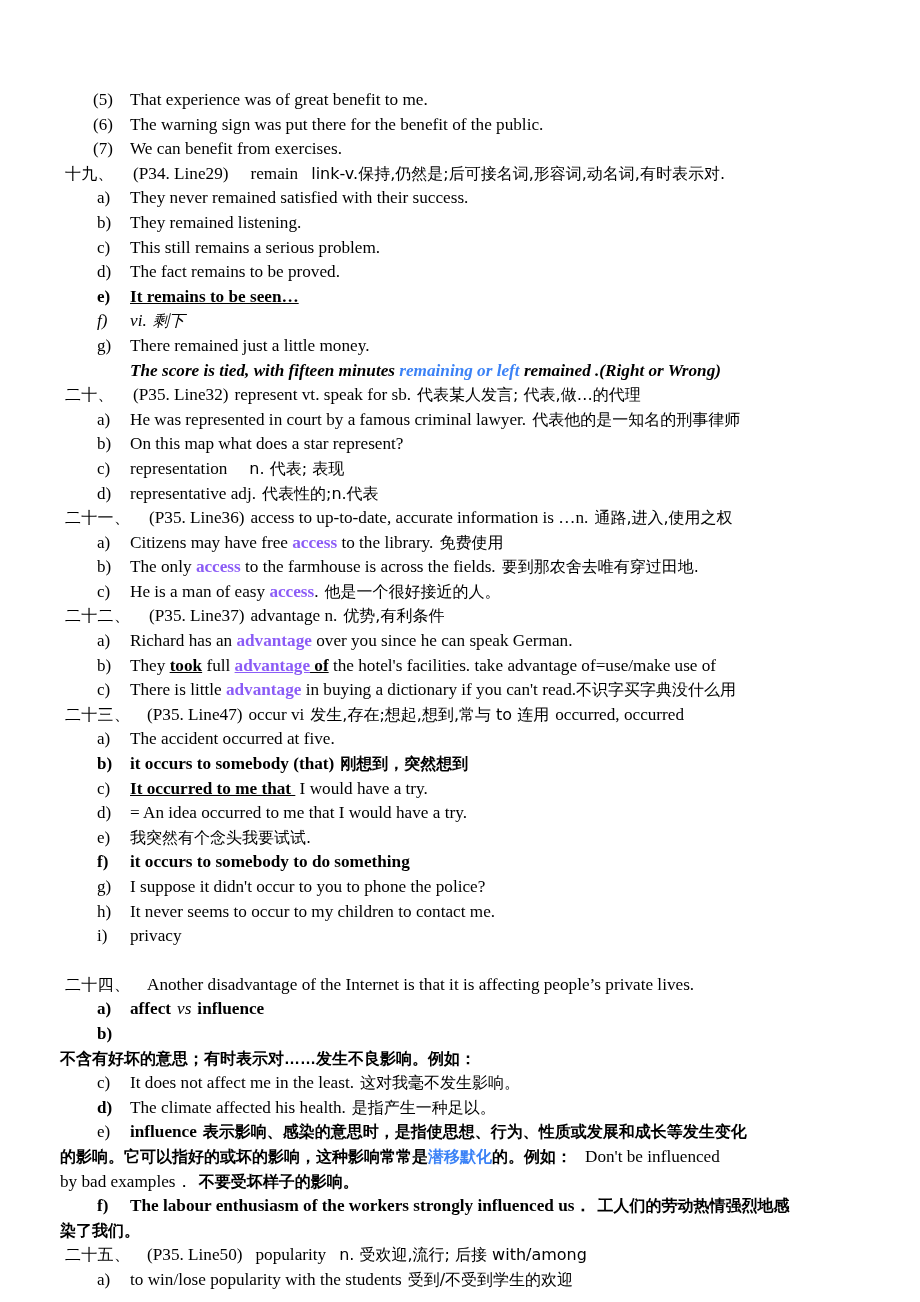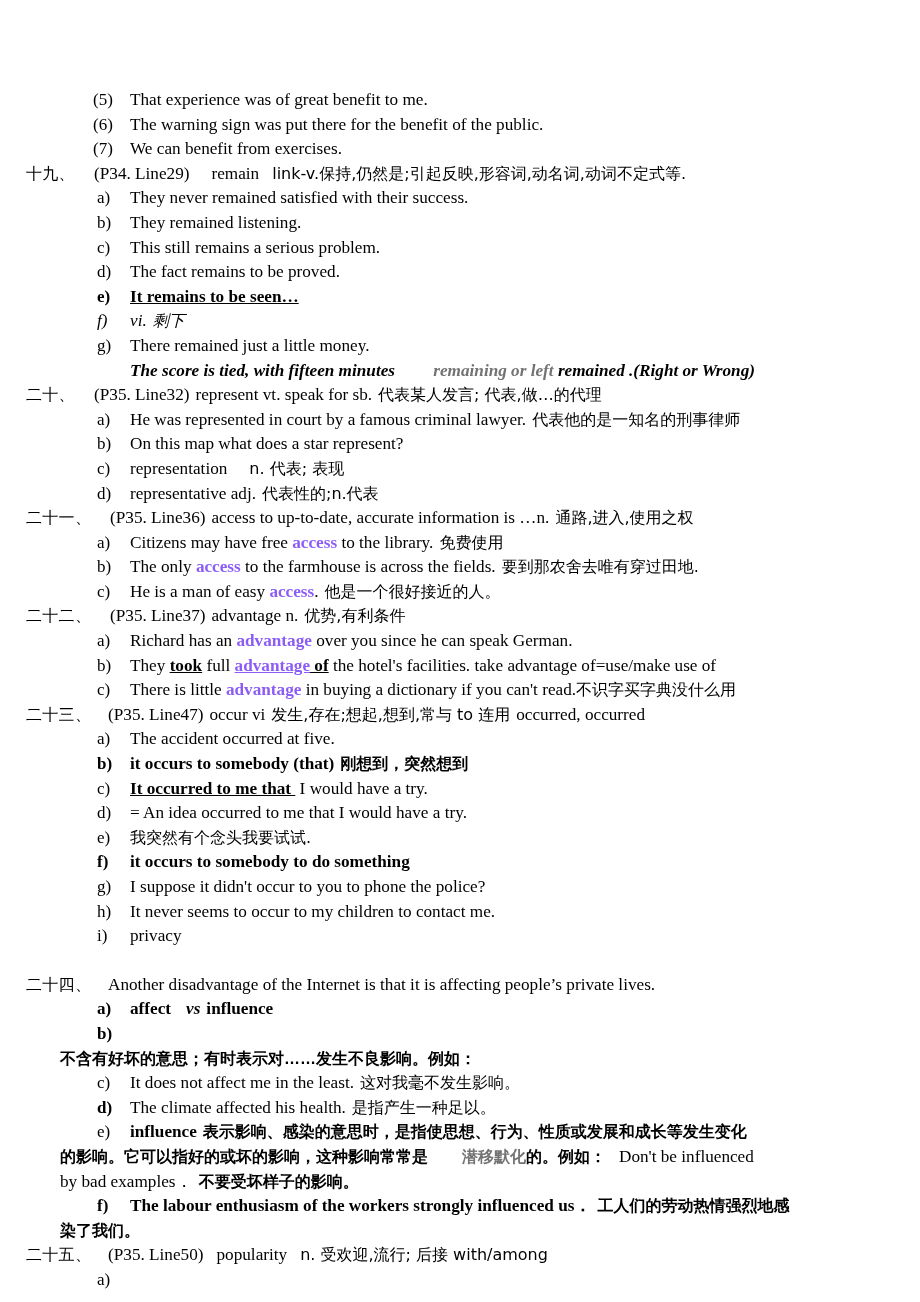--- a/index.html
+++ b/index.html
@@ -36,21 +36,21 @@
     font-size: 17.2px;
     line-height: 24.6px;
     white-space: nowrap;
   }
 
   
   .cn-num {
     display: inline-block;
     width: 68px;
     flex: 0 0 68px;
-    padding-left: 26px;
+    padding-left: 65px;
     box-sizing: content-box;
     font-size: 17px;
     letter-spacing: 0.3px;
   }
   
   .ltr {
     display: inline-block;
     width: 33px;
     flex: 0 0 33px;
     padding-left: 97px;
@@ -70,21 +70,21 @@
   .txt { display: inline-block; }
 
   
   .cont-ltr { padding-left: 60px; }
 
   
   .b  { font-weight: bold; }
   .i  { font-style: italic; }
   .u  { text-decoration: underline; }
   .green { color: #8b5cf6; }
-  .red   { color: #737373; margin-left: 34px; }
+  .red   { color: #3b82f6; }
   .cn { font-family: "DejaVu Sans", "Liberation Sans", sans-serif; font-size: 16px; }
   .cnb { font-family: Liberation Sans, sans-serif; font-size: 16px; font-weight: bold; }
 
   .sp-s { display:inline-block; width:6px; }
   .sp-m { display:inline-block; width:13px; }
   .sp-l { display:inline-block; width:22px; }
 </style>
 </head>
 <body>
 
@@ -99,21 +99,21 @@
       <span class="pnum">(6)</span>
       <span class="txt">The warning sign was put there for the benefit of the public.</span>
     </div>
     <div class="row">
       <span class="pnum">(7)</span>
       <span class="txt">We can benefit from exercises.</span>
     </div>
 
     <div class="row">
       <span class="cn-num cn">十九、</span>
-      <span class="txt"><span>(P34. Line29)</span><span class="sp-l"></span><span>remain</span><span class="sp-m"></span><span class="cn">link-v.保持,仍然是;引起反映,形容词,动名词,动词不定式等.</span></span>
+      <span class="txt"><span>(P34. Line29)</span><span class="sp-l"></span><span>remain</span><span class="sp-m"></span><span class="cn">link-v.保持,仍然是;后可接名词,形容词,动名词,有时表示对.</span></span>
     </div>
     <div class="row">
       <span class="ltr">a)</span>
       <span class="txt">They never remained satisfied with their success.</span>
     </div>
     <div class="row">
       <span class="ltr">b)</span>
       <span class="txt">They remained listening.</span>
     </div>
     <div class="row">
@@ -235,21 +235,21 @@
       <span class="ltr">i)</span>
       <span class="txt">privacy</span>
     </div>
 
     <div class="row">
       <span class="cn-num cn">二十四、</span>
       <span class="txt" style="padding-left:14px;margin-top:24px;">Another disadvantage of the Internet is that it is affecting people’s private lives.</span>
     </div>
     <div class="row">
       <span class="ltr b">a)</span>
-      <span class="txt b"><span>affect</span><span class="sp-s"></span><span class="i" style="font-weight:bold;margin-left:9px;">vs</span><span class="sp-s"></span><span>influence</span></span>
+      <span class="txt b"><span>affect</span><span class="sp-s"></span><span class="i" style="font-weight:normal;">vs</span><span class="sp-s"></span><span>influence</span></span>
     </div>
     <div class="row">
       <span class="ltr b">b)</span>
     </div>
     <div class="row cont-ltr">
       <span class="txt cnb">不含有好坏的意思；有时表示对……发生不良影响。例如：</span>
     </div>
     <div class="row">
       <span class="ltr">c)</span>
       <span class="txt"><span>It does not affect me in the least.</span><span class="sp-s"></span><span class="cn">这对我毫不发生影响。</span></span>
@@ -275,20 +275,21 @@
     <div class="row cont-ltr">
       <span class="txt cnb">染了我们。</span>
     </div>
 
     <div class="row">
       <span class="cn-num cn">二十五、</span>
       <span class="txt" style="padding-left:14px;"><span>(P35. Line50)</span><span class="sp-m"></span><span>popularity</span><span class="sp-m"></span><span class="cn">n. 受欢迎,流行; 后接 with/among</span></span>
     </div>
     <div class="row">
       <span class="ltr">a)</span>
+      <span class="txt"><span>to win/lose popularity with the students</span><span class="sp-s"></span><span class="cn">受到/不受到学生的欢迎</span></span>
     </div>
 
     <div class="row">
       <span class="cn-num cn">二十六、</span>
       <span class="txt" style="padding-left:14px;margin-top:33px;"><span>(P35. Line55)</span><span class="sp-s"></span><span>…they have become addicted to computer games</span></span>
     </div>
 
   </div>
 </div>
 

